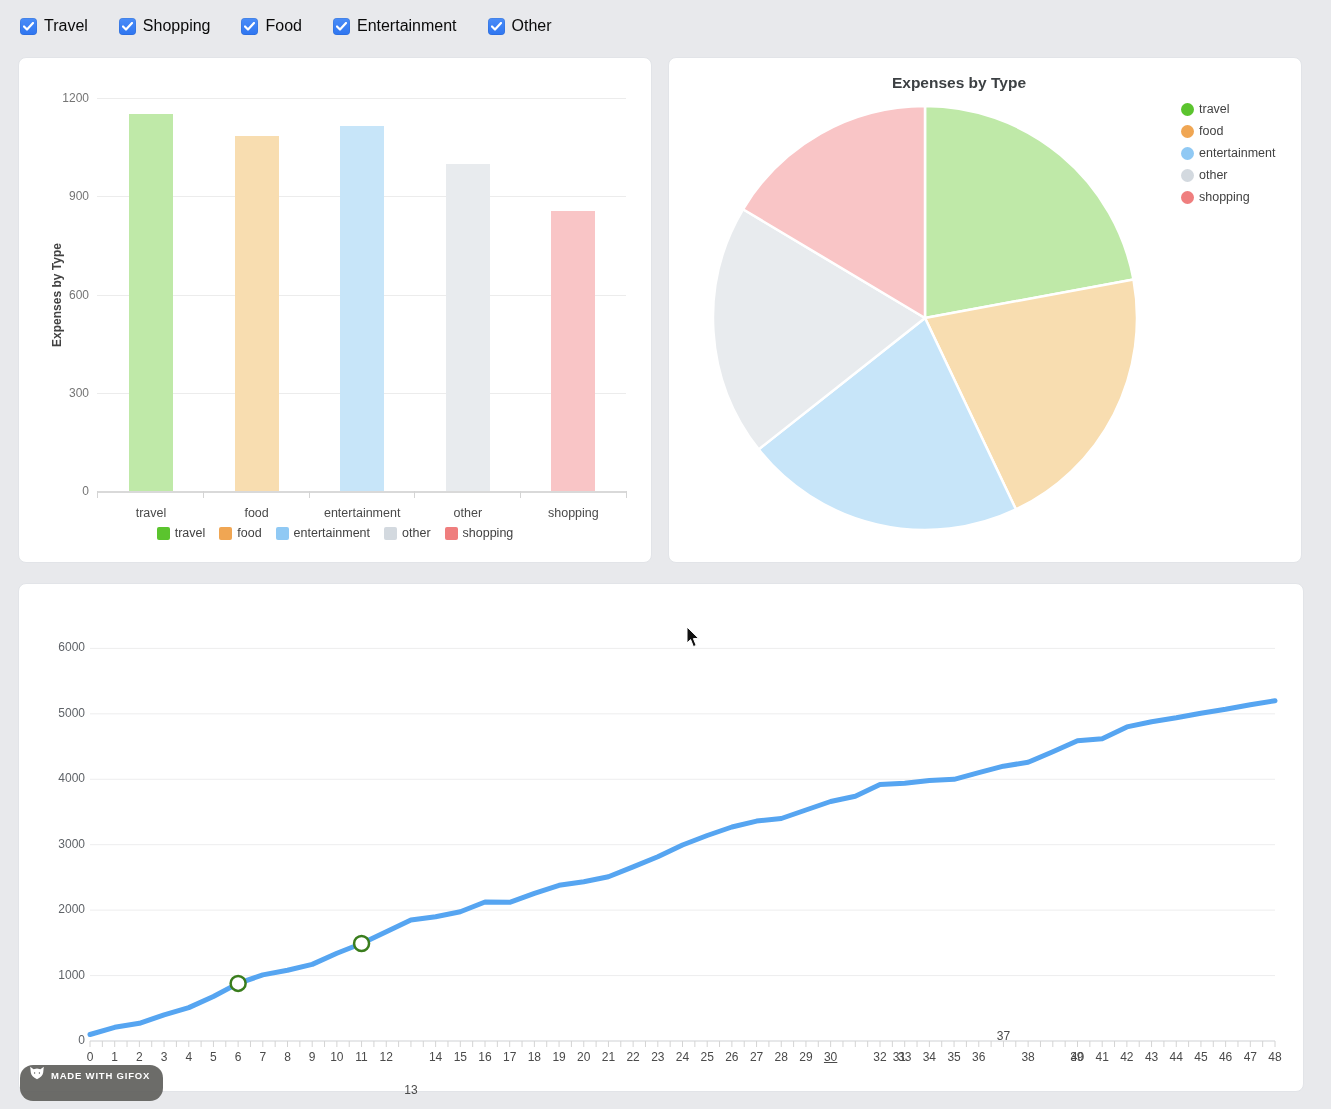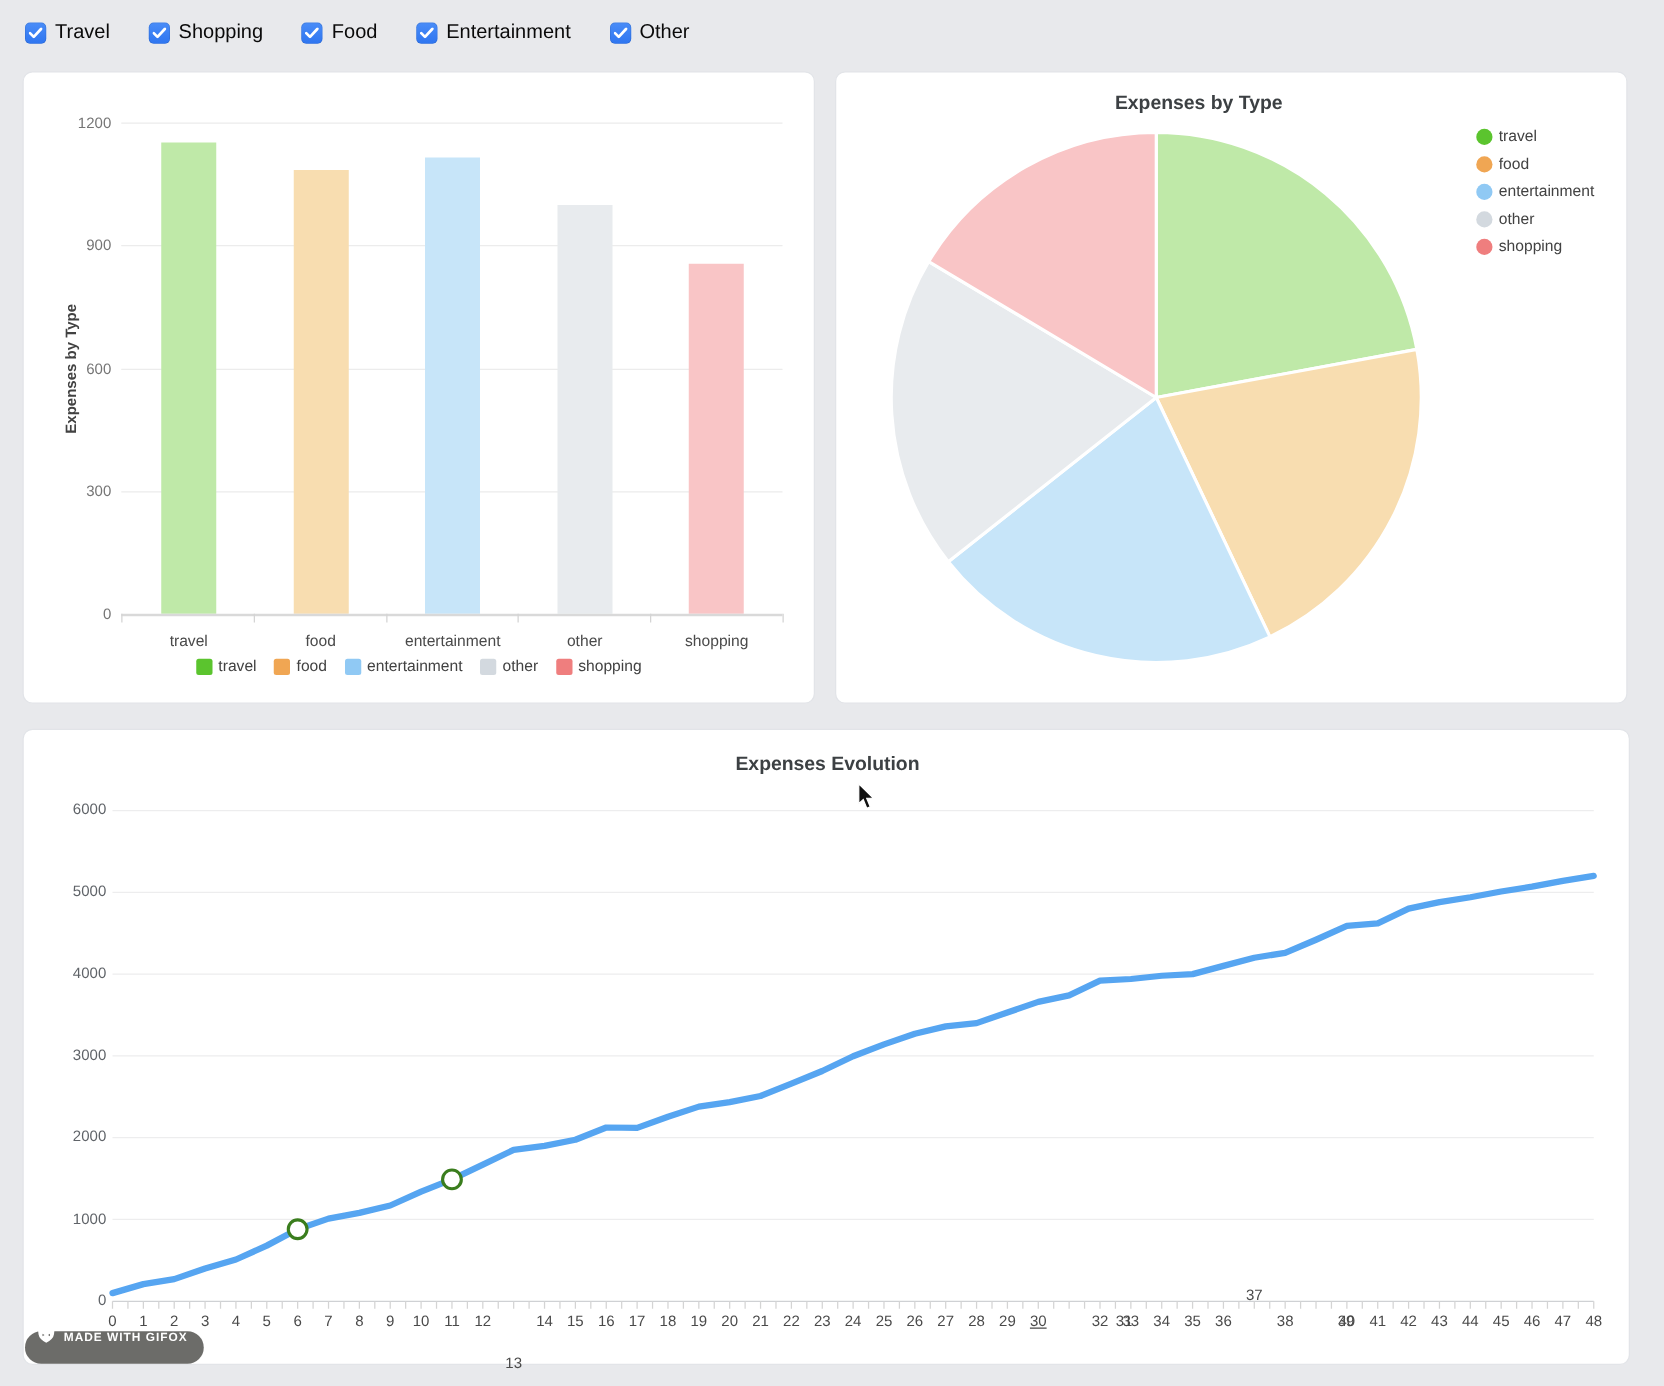--- a/index.html
+++ b/index.html
@@ -79,21 +79,21 @@
   }
   .y-num-label {
     position:absolute; font-size:12px; color:#5f6368; text-align:right; width:52px; left:14px;
   }
 
   
   .mouse-cursor { position:absolute; left:686px; top:627px; z-index:20; }
 
   
   .gifox-badge {
-    position:absolute; left:20px; top:1065px; height:26px; z-index:30;
+    position:absolute; left:20px; top:1065px; height:36px; z-index:30;
     background:rgba(96,96,92,.92); border-radius:13px;
     display:flex; align-items:center; padding:0 13px 16px 9px; gap:6px;
   }
   .gifox-badge .badge-label {
     color:#fff; font-size:9.5px; font-weight:bold; letter-spacing:.8px;
   }
 </style>
 </head>
 <body>
 
@@ -223,21 +223,20 @@
           <span class="legend-label">other</span>
         </div>
         <div class="legend-item">
           <span class="legend-swatch" style="background:#ef7e7e;"></span>
           <span class="legend-label">shopping</span>
         </div>
       </div>
   </div>
 
   <div class="card line-card">
-    <div class="chart-title">Expenses Evolution</div>
     <svg class="chart-svg" id="line-svg" width="1286" height="509">
         <line x1="71" y1="457" x2="1256" y2="457" stroke="#cfd1d4" stroke-width="1"></line>
         <line x1="71" y1="391.56666666666666" x2="1256" y2="391.56666666666666" stroke="#ededee" stroke-width="1"></line>
         <line x1="71" y1="326.1333333333333" x2="1256" y2="326.1333333333333" stroke="#ededee" stroke-width="1"></line>
         <line x1="71" y1="260.7" x2="1256" y2="260.7" stroke="#ededee" stroke-width="1"></line>
         <line x1="71" y1="195.26666666666665" x2="1256" y2="195.26666666666665" stroke="#ededee" stroke-width="1"></line>
         <line x1="71" y1="129.83333333333331" x2="1256" y2="129.83333333333331" stroke="#ededee" stroke-width="1"></line>
         <line x1="71" y1="64.39999999999998" x2="1256" y2="64.39999999999998" stroke="#ededee" stroke-width="1"></line>
         <line x1="71" y1="457" x2="71" y2="463" stroke="#d4d4d4" stroke-width="1"></line>
         <line x1="83.34375" y1="457" x2="83.34375" y2="463" stroke="#d4d4d4" stroke-width="1"></line>

